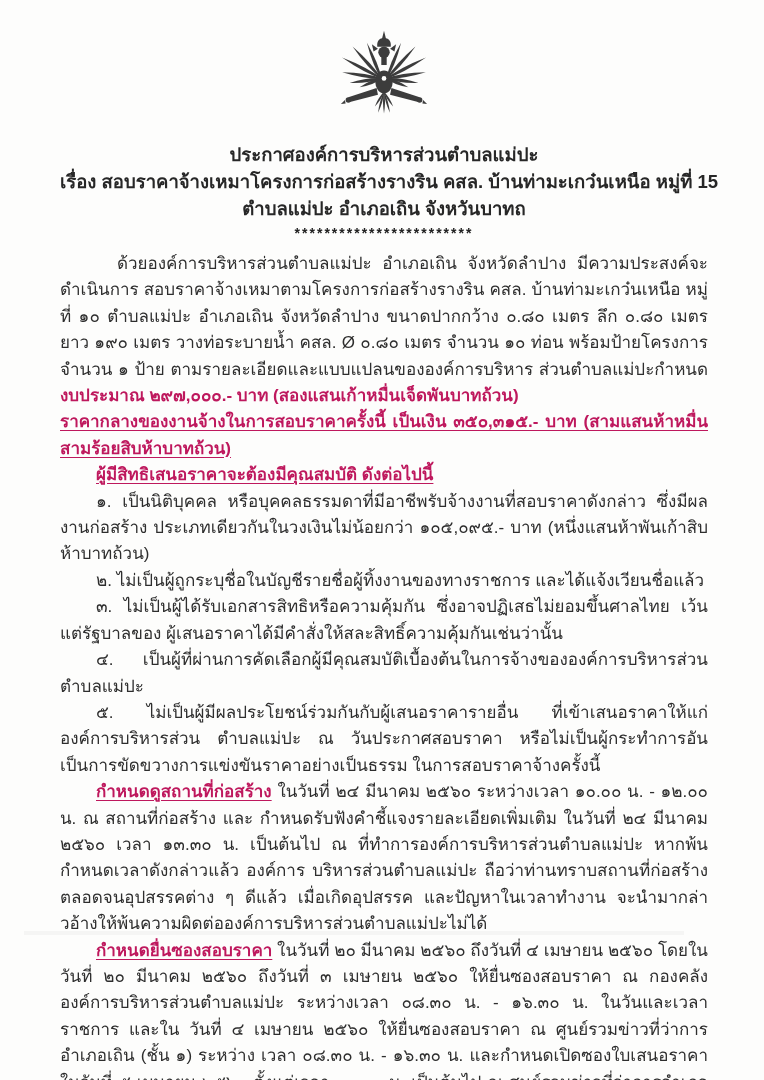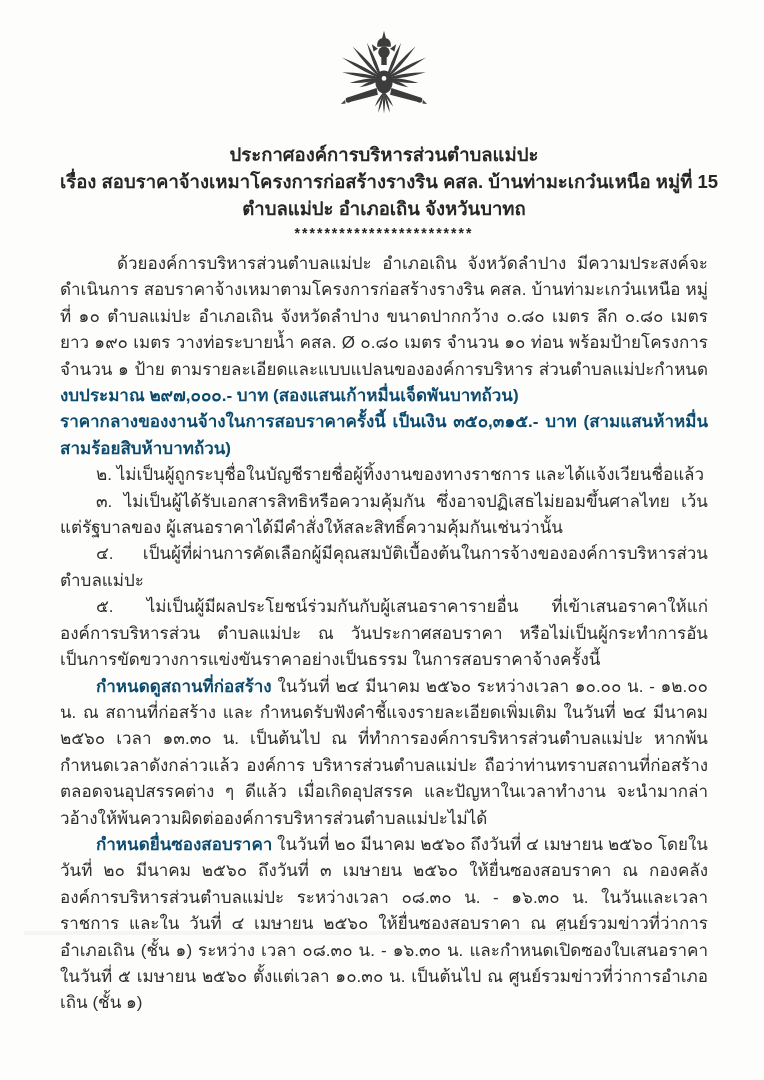--- a/index.html
+++ b/index.html
@@ -16,22 +16,22 @@
   }
   .header{text-align:center;}
   .emblem{display:inline-block;margin-top:4px;}
   .title-block{margin-top:6px;font-weight:bold;font-size:18.5px;line-height:27px;color:#272727;}
   .title-line{white-space:nowrap;}
   .stars{font-weight:bold;font-size:14px;letter-spacing:2px;line-height:20px;margin-top:1px;color:#222;}
   .content{margin-top:8px;font-size:17px;line-height:26.4px;text-align:justify;color:#2e2e2e;}
   p.para{margin:0;}
   .indent-big{text-indent:57px;}
   .indent{text-indent:36px;}
-  .b{font-weight:bold;color:#0c4a6e;}
-  .u{text-underline-offset:3px;}
+  .b{font-weight:bold;color:#be185d;}
+  .u{text-decoration:underline;text-underline-offset:3px;}
   .section-gap{margin-top:13px;}
   .small-gap{margin-top:2px;}
   .scan-line{position:absolute;left:24px;right:80px;top:931px;height:4px;background:#f5f5f4;}
 </style>
 </head>
 <body>
 
 <div class="page">
 
   <div class="header">
@@ -99,21 +99,23 @@
       <div class="stars">************************</div>
     </div>
   </div>
 
   <div class="content">
 
     <p class="para indent-big"><span>ด้วยองค์การบริหารส่วนตำบลแม่ปะ อำเภอเถิน จังหวัดลำปาง มีความประสงค์จะดำเนินการ สอบราคาจ้างเหมาตามโครงการก่อสร้างรางริน คสล. บ้านท่ามะเกว๋นเหนือ หมู่ที่ ๑๐ ตำบลแม่ปะ อำเภอเถิน จังหวัดลำปาง ขนาดปากกว้าง ๐.๘๐ เมตร ลึก ๐.๘๐ เมตร ยาว ๑๙๐ เมตร วางท่อระบายน้ำ คสล. Ø ๐.๘๐ เมตร จำนวน ๑๐ ท่อน พร้อมป้ายโครงการ จำนวน ๑ ป้าย ตามรายละเอียดและแบบแปลนขององค์การบริหาร ส่วนตำบลแม่ปะกำหนด </span><span class="b">งบประมาณ ๒๙๗,๐๐๐.- บาท (สองแสนเก้าหมื่นเจ็ดพันบาทถ้วน)</span></p>
 
     <p class="para b u">ราคากลางของงานจ้างในการสอบราคาครั้งนี้  เป็นเงิน  ๓๕๐,๓๑๕.-  บาท  (สามแสนห้าหมื่นสามร้อยสิบห้าบาทถ้วน)</p>
 
+    <p class="para indent small-gap"><span class="b u">ผู้มีสิทธิเสนอราคาจะต้องมีคุณสมบัติ ดังต่อไปนี้</span></p>
 
+    <p class="para indent">๑.  เป็นนิติบุคคล หรือบุคคลธรรมดาที่มีอาชีพรับจ้างงานที่สอบราคาดังกล่าว  ซึ่งมีผลงานก่อสร้าง ประเภทเดียวกันในวงเงินไม่น้อยกว่า  ๑๐๕,๐๙๕.-  บาท (หนึ่งแสนห้าพันเก้าสิบห้าบาทถ้วน)</p>
     <p class="para indent">๒.  ไม่เป็นผู้ถูกระบุชื่อในบัญชีรายชื่อผู้ทิ้งงานของทางราชการ  และได้แจ้งเวียนชื่อแล้ว</p>
     <p class="para indent">๓.  ไม่เป็นผู้ได้รับเอกสารสิทธิหรือความคุ้มกัน ซึ่งอาจปฏิเสธไม่ยอมขึ้นศาลไทย เว้นแต่รัฐบาลของ ผู้เสนอราคาได้มีคำสั่งให้สละสิทธิ์ความคุ้มกันเช่นว่านั้น</p>
     <p class="para indent">๔.  เป็นผู้ที่ผ่านการคัดเลือกผู้มีคุณสมบัติเบื้องต้นในการจ้างขององค์การบริหารส่วนตำบลแม่ปะ</p>
     <p class="para indent">๕.  ไม่เป็นผู้มีผลประโยชน์ร่วมกันกับผู้เสนอราคารายอื่น  ที่เข้าเสนอราคาให้แก่องค์การบริหารส่วน ตำบลแม่ปะ ณ วันประกาศสอบราคา  หรือไม่เป็นผู้กระทำการอันเป็นการขัดขวางการแข่งขันราคาอย่างเป็นธรรม ในการสอบราคาจ้างครั้งนี้</p>
 
     <p class="para indent section-gap"><span class="b u">กำหนดดูสถานที่ก่อสร้าง</span><span> ในวันที่ ๒๔ มีนาคม ๒๕๖๐  ระหว่างเวลา ๑๐.๐๐ น. - ๑๒.๐๐ น. ณ สถานที่ก่อสร้าง และ กำหนดรับฟังคำชี้แจงรายละเอียดเพิ่มเติม ในวันที่ ๒๔ มีนาคม ๒๕๖๐ เวลา ๑๓.๓๐ น. เป็นต้นไป ณ ที่ทำการองค์การบริหารส่วนตำบลแม่ปะ หากพ้นกำหนดเวลาดังกล่าวแล้ว องค์การ บริหารส่วนตำบลแม่ปะ ถือว่าท่านทราบสถานที่ก่อสร้าง ตลอดจนอุปสรรคต่าง ๆ ดีแล้ว เมื่อเกิดอุปสรรค และปัญหาในเวลาทำงาน จะนำมากล่าวอ้างให้พ้นความผิดต่อองค์การบริหารส่วนตำบลแม่ปะไม่ได้</span></p>
 
     <p class="para indent section-gap"><span class="b u">กำหนดยื่นซองสอบราคา</span><span> ในวันที่ ๒๐ มีนาคม ๒๕๖๐ ถึงวันที่ ๔ เมษายน ๒๕๖๐ โดยในวันที่ ๒๐ มีนาคม ๒๕๖๐ ถึงวันที่ ๓ เมษายน ๒๕๖๐ ให้ยื่นซองสอบราคา ณ กองคลัง องค์การบริหารส่วนตำบลแม่ปะ ระหว่างเวลา ๐๘.๓๐ น. - ๑๖.๓๐ น. ในวันและเวลาราชการ และใน วันที่ ๔ เมษายน ๒๕๖๐ ให้ยื่นซองสอบราคา ณ ศูนย์รวมข่าวที่ว่าการอำเภอเถิน (ชั้น ๑) ระหว่าง เวลา ๐๘.๓๐ น. - ๑๖.๓๐ น. และกำหนดเปิดซองใบเสนอราคา ในวันที่ ๕ เมษายน ๒๕๖๐ ตั้งแต่เวลา ๑๐.๓๐ น. เป็นต้นไป ณ ศูนย์รวมข่าวที่ว่าการอำเภอเถิน (ชั้น ๑)</span></p>
 
   </div>

